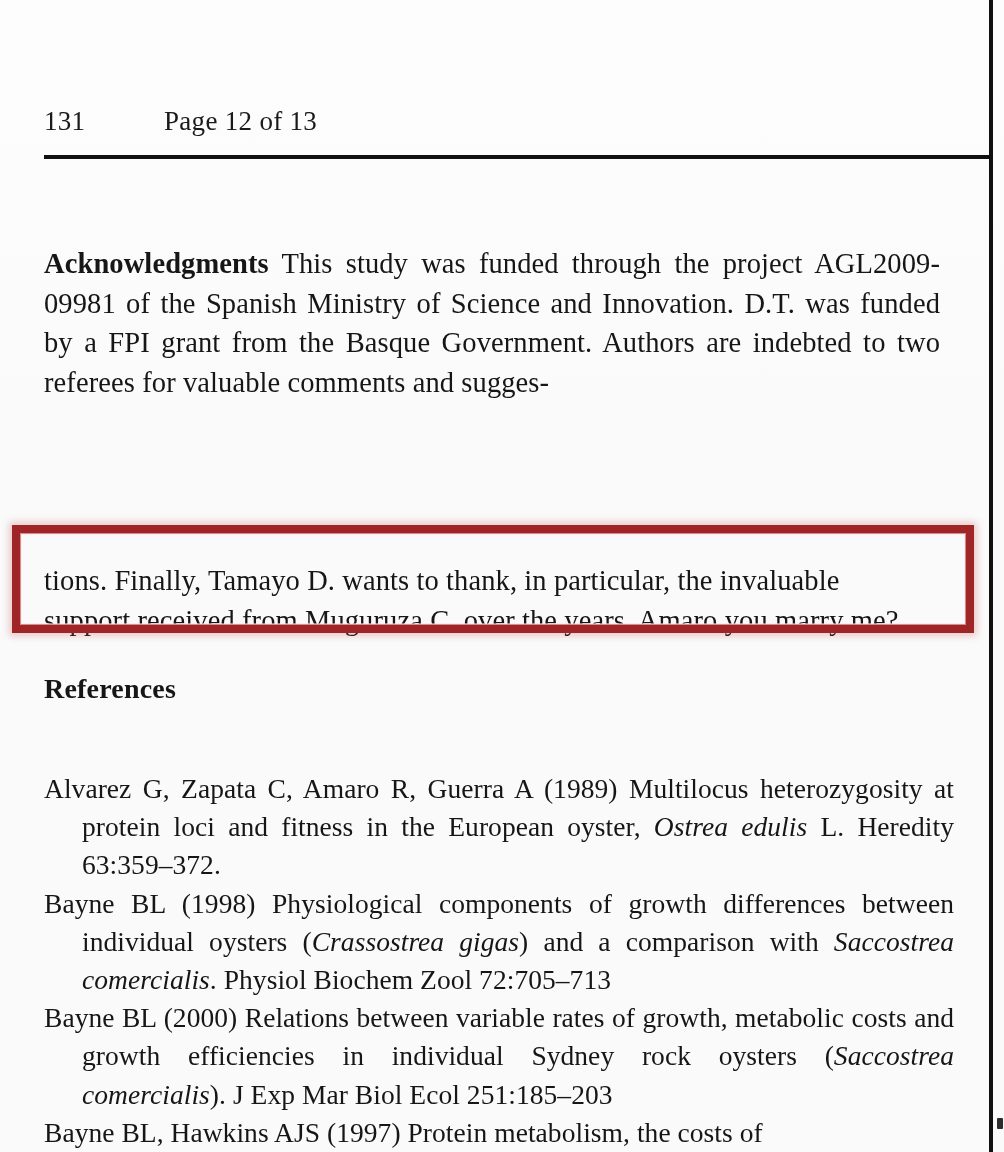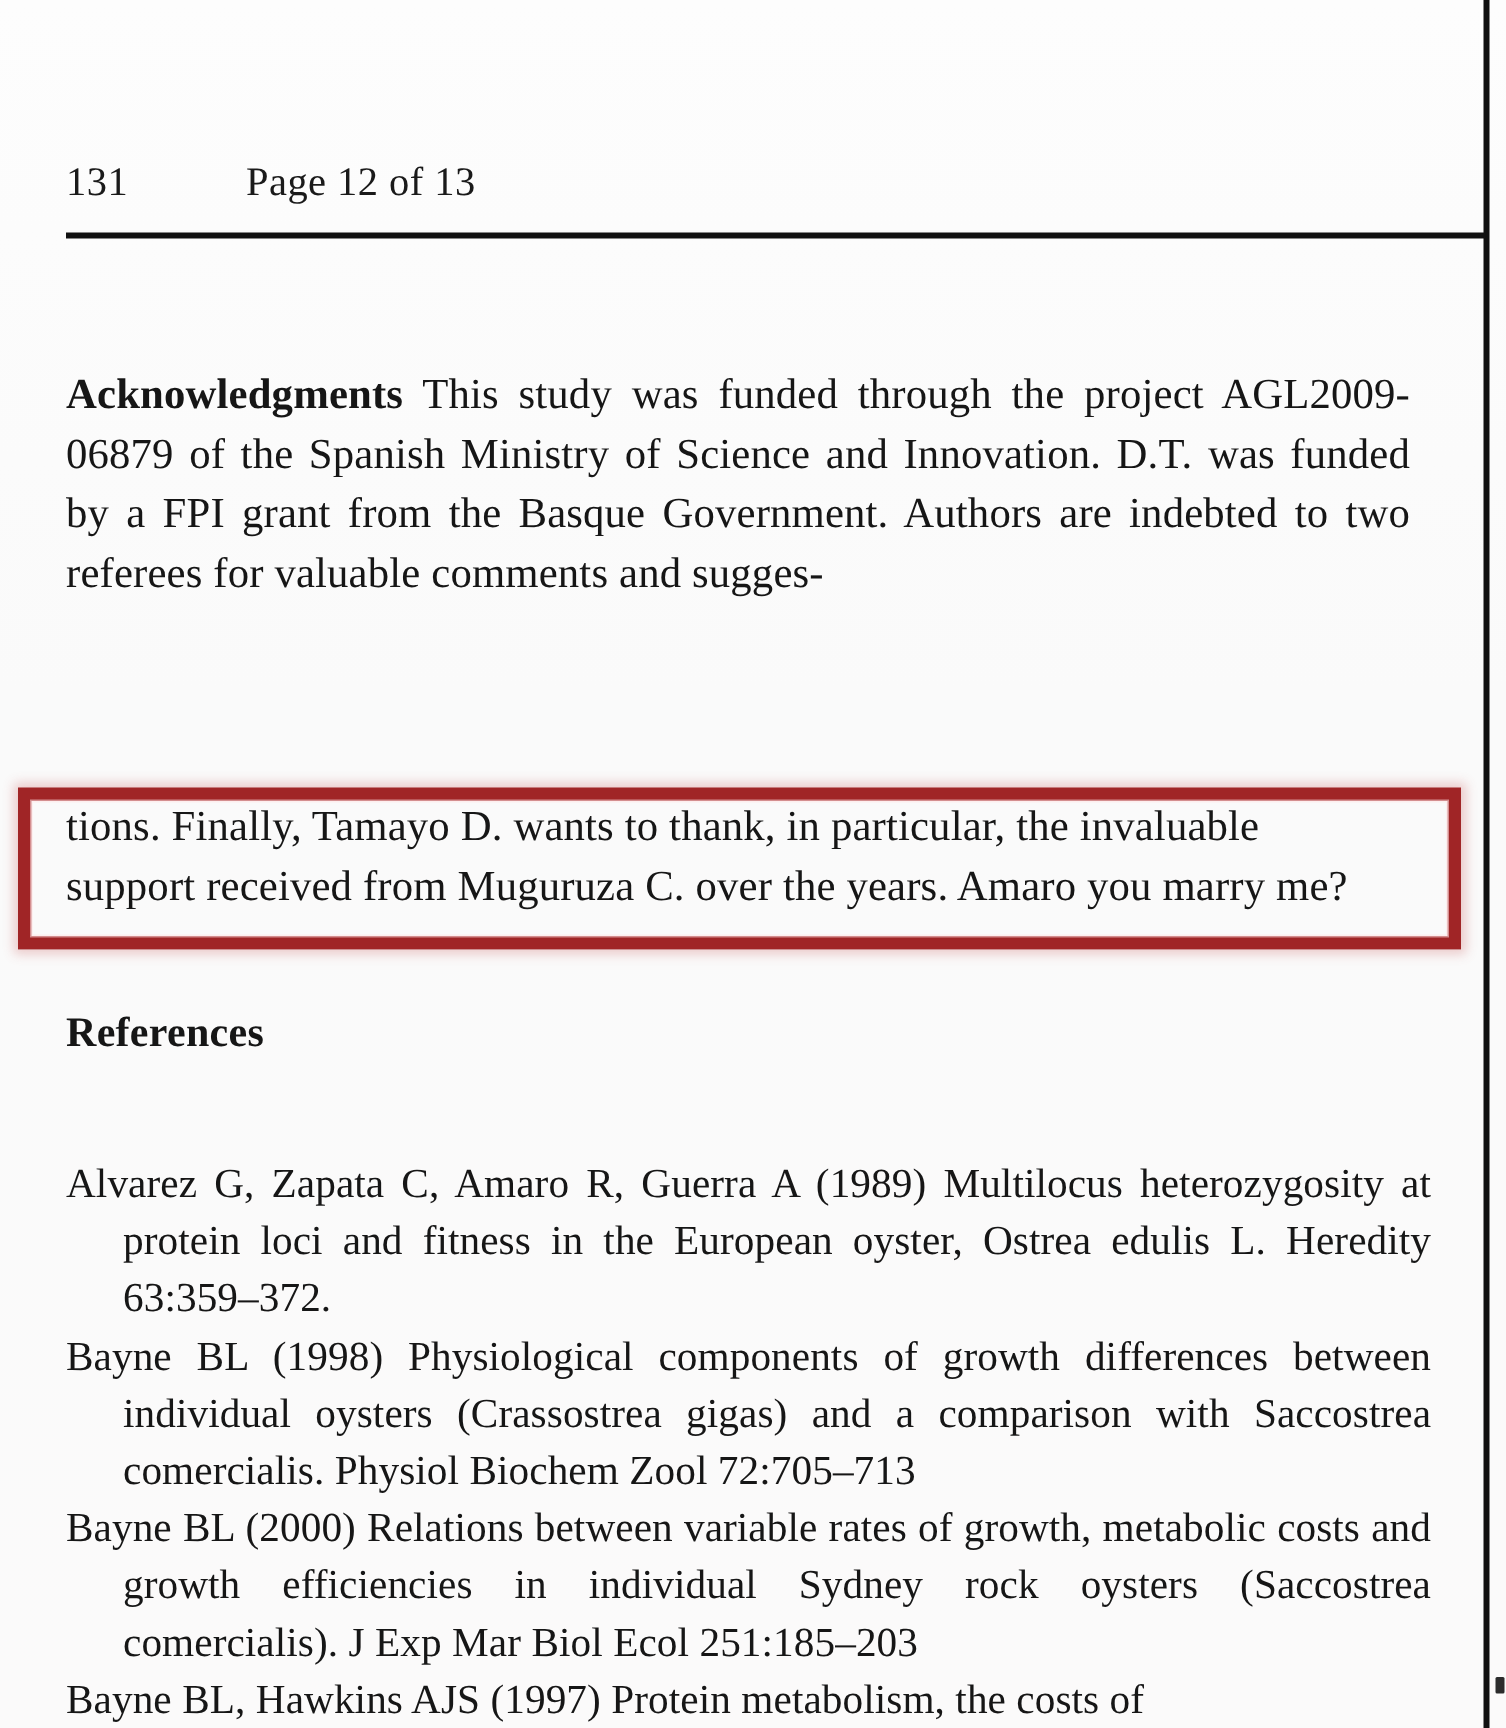--- a/index.html
+++ b/index.html
@@ -85,20 +85,21 @@
     text-justify: inter-word;
     letter-spacing: 0.1px;
   }
   p.para.spaced {
     margin-top: 44px;
   }
   .lead {
     font-weight: bold;
   }
   .ital {
+    font-style: italic;
   }
 
   
   .highlight-box {
     position: absolute;
     left: 12px;
     top: 525px;
     width: 962px;
     height: 108px;
     border: 9px solid #a02526;
@@ -111,21 +112,21 @@
     content: "";
     position: absolute;
     inset: -1px;
     border: 2px solid rgba(255, 230, 230, 0.55);
     box-sizing: border-box;
   }
 
   .boxed-text {
     position: absolute;
     left: 44px;
-    top: 532px;
+    top: 561px;
     width: 896px;
     font-size: 28.5px;
     line-height: 39.5px;
     text-align: justify;
     letter-spacing: 0.1px;
     margin: 0;
   }
   .boxed-text .l2 {
     display: block;
   }
@@ -170,21 +171,21 @@
 
   <div class="runhead">
     <span class="folio">131</span>
     <span class="pageof">Page 12 of 13</span>
   </div>
 
   <div class="rule"></div>
 
   <div class="col">
 
-    <p class="para spaced"><span class="lead">Acknowledgments</span> <span>This study was funded through the project AGL2009-06879 of the Spanish Ministry of Science and Innovation. D.T. was funded by a FPI grant from the Basque Government. Authors are indebted to two referees for valuable comments and sugges-</span></p>
+    <p class="para spaced"><span class="lead">Acknowledgments</span> <span>This study was funded through the project AGL2009-09981 of the Spanish Ministry of Science and Innovation. D.T. was funded by a FPI grant from the Basque Government. Authors are indebted to two referees for valuable comments and sugges-</span></p>
   </div>
 
   <p class="boxed-text">
       <span class="l2">tions. Finally, Tamayo D. wants to thank, in particular, the invaluable</span>
       <span class="l2">support received from Muguruza C. over the years. Amaro you marry me?</span>
     </p>
 
   <div class="highlight-box"></div>
 
   <h2 class="refs-head">References</h2>

